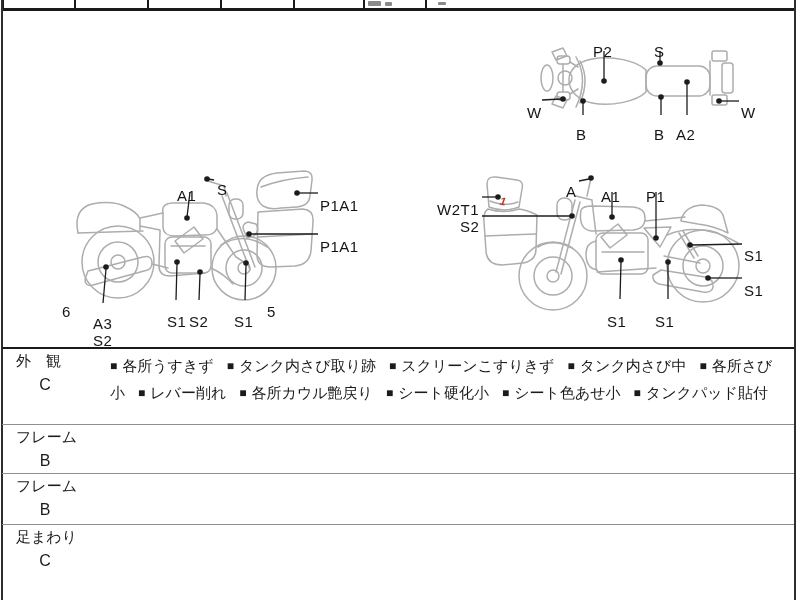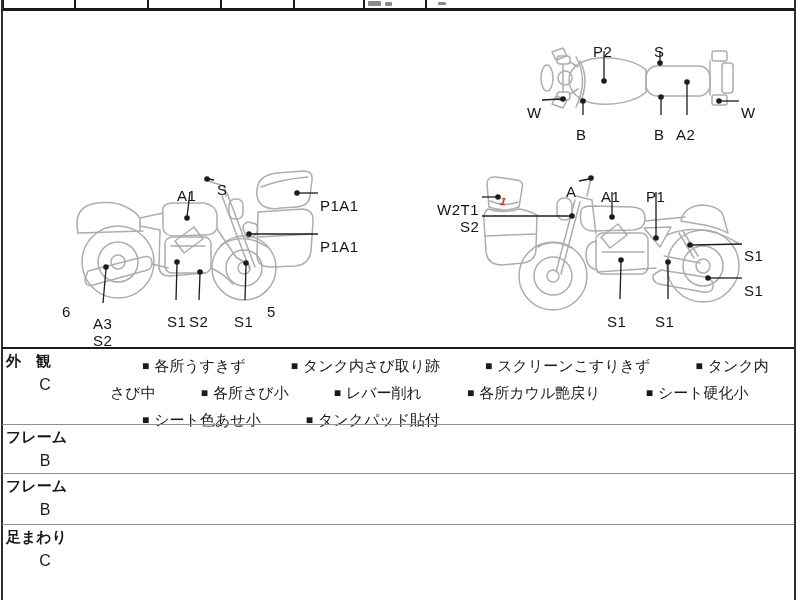--- a/index.html
+++ b/index.html
@@ -9,24 +9,24 @@
   .sideborder{position:absolute;top:0;width:2px;height:600px;background:#2e2e2e;}
   .tick{position:absolute;top:0;width:2px;height:9px;background:#1a1a1a;}
   .remnant{position:absolute;background:#8a8a8a;border-radius:1px;}
   svg{position:absolute;left:0;top:0;}
   .lbl{position:absolute;font-size:15px;line-height:16px;color:#141414;white-space:nowrap;letter-spacing:.5px;margin-top:13px;}
   .redmark{position:absolute;font-size:11px;color:#c43326;font-style:italic;transform:rotate(10deg);font-weight:bold;}
   .tabletop{position:absolute;left:2px;top:347px;width:792px;height:2px;background:#1a1a1a;}
   .trow{position:absolute;left:2px;width:792px;}
   .trow.sep{border-top:1px solid #8f8f8f;}
   .tcat{position:absolute;left:0;top:3px;width:100px;}
-  .cat{padding-left:4px;font-size:15px;font-weight:bold;}
+  .cat{padding-left:14px;font-size:15px;}
   .grade{width:58px;margin-left:14px;text-align:center;font-size:16px;margin-top:5px;}
   .titems{position:absolute;left:108px;top:4px;width:672px;font-size:15px;line-height:25px;}
-  .ci{display:inline;margin-right:13px;margin-left:32px;}
+  .ci{display:inline;margin-right:13px;}
   .bq{font-size:12px;margin-right:5px;position:relative;top:-1px;}
 </style>
 </head>
 <body>
 
 <div class="sheet">
 
   <div>
     <div class="tick" style="left:2px"></div>
     <div class="tick" style="left:74px"></div>

